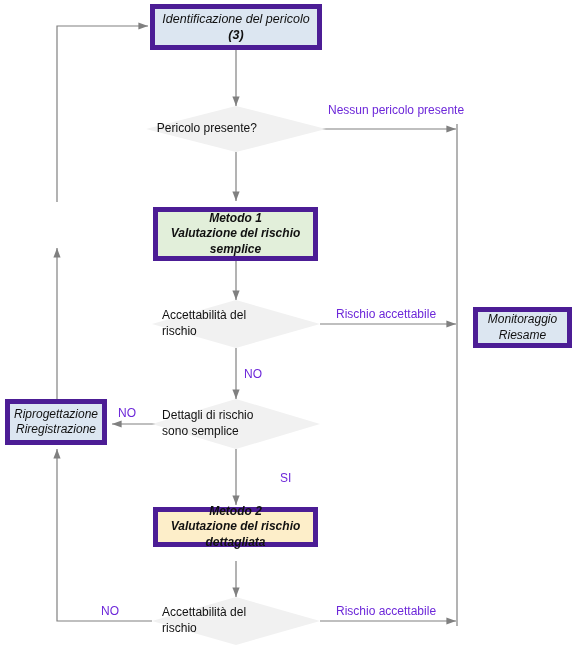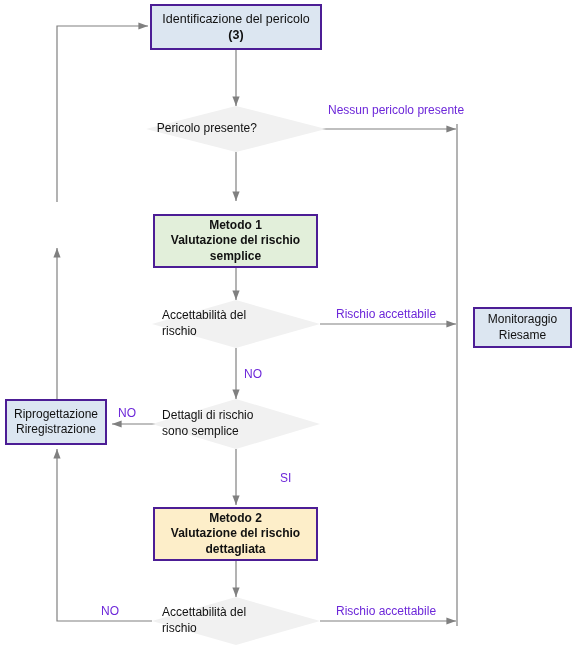--- a/index.html
+++ b/index.html
@@ -28,21 +28,22 @@
     position: absolute;
     box-sizing: border-box;
     display: flex;
     align-items: center;
     justify-content: center;
     text-align: center;
     line-height: 1.28;
     color: #111111;
   }
   .node.proc {
-    border: 2px solid #4c1d95;
+    border: 5px solid #4c1d95;
+    font-style: italic;
   }
   .node.blue  { background: #dce6f1; }
   .node.green { background: #e2efda; }
   .node.cream { background: #fdeec9; }
   .node.bold  { font-weight: bold; }
   .node span.txt { display: block; width: 100%; padding: 0 4px; }
 
   .diamond {
     position: absolute;
     display: flex;
@@ -115,29 +116,29 @@
     </g>
   </svg>
 
   <div class="node proc blue" style="left:150px; top:4px; width:172px; height:46px; font-size:12.5px;">
     <span class="txt">
       <span>Identificazione del pericolo</span><br>
       <b>(3)</b>
     </span>
   </div>
 
-  <div class="node proc green bold" style="left:153px; top:214px; width:165px; height:54px; font-size:12px;">
+  <div class="node proc green bold" style="left:153px; top:207px; width:165px; height:54px; font-size:12px;">
     <span class="txt">
       <span>Metodo 1</span><br>
       <span>Valutazione del rischio</span><br>
       <span>semplice</span>
     </span>
   </div>
 
-  <div class="node proc cream bold" style="left:153px; top:507px; width:165px; height:54px; font-size:12px;">
+  <div class="node proc cream bold" style="left:153px; top:507px; width:165px; height:40px; font-size:12px;">
     <span class="txt">
       <span>Metodo 2</span><br>
       <span>Valutazione del rischio</span><br>
       <span>dettagliata</span>
     </span>
   </div>
 
 
   <div class="node proc blue" style="left:473px; top:307px; width:99px; height:41px; font-size:12px;">
     <span class="txt">

